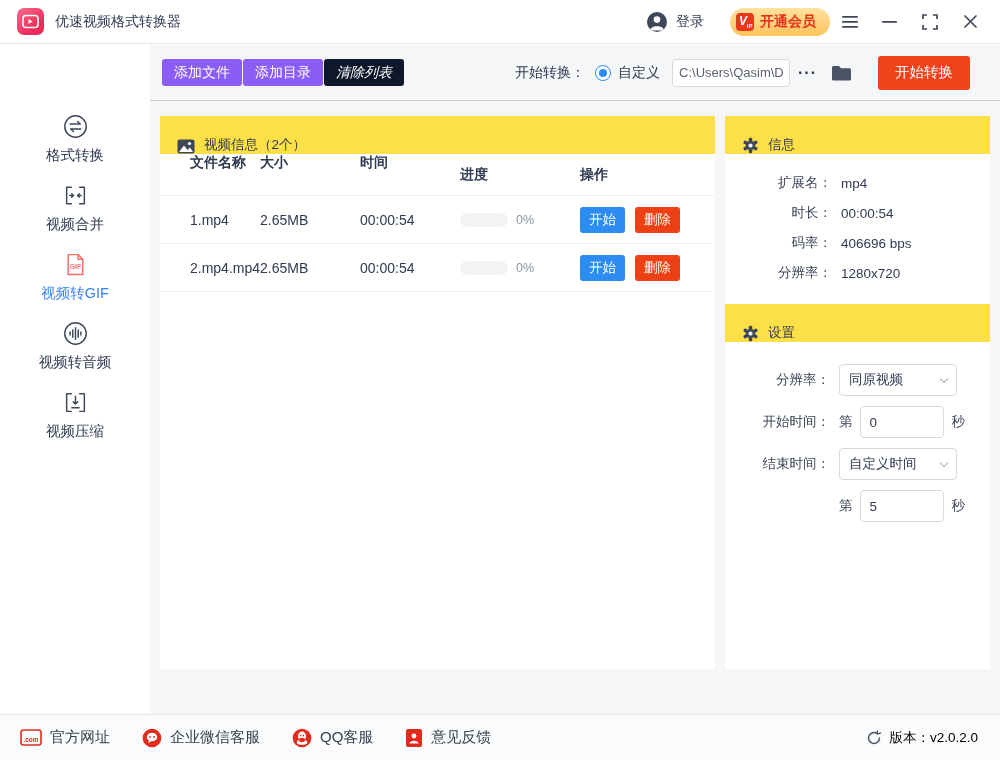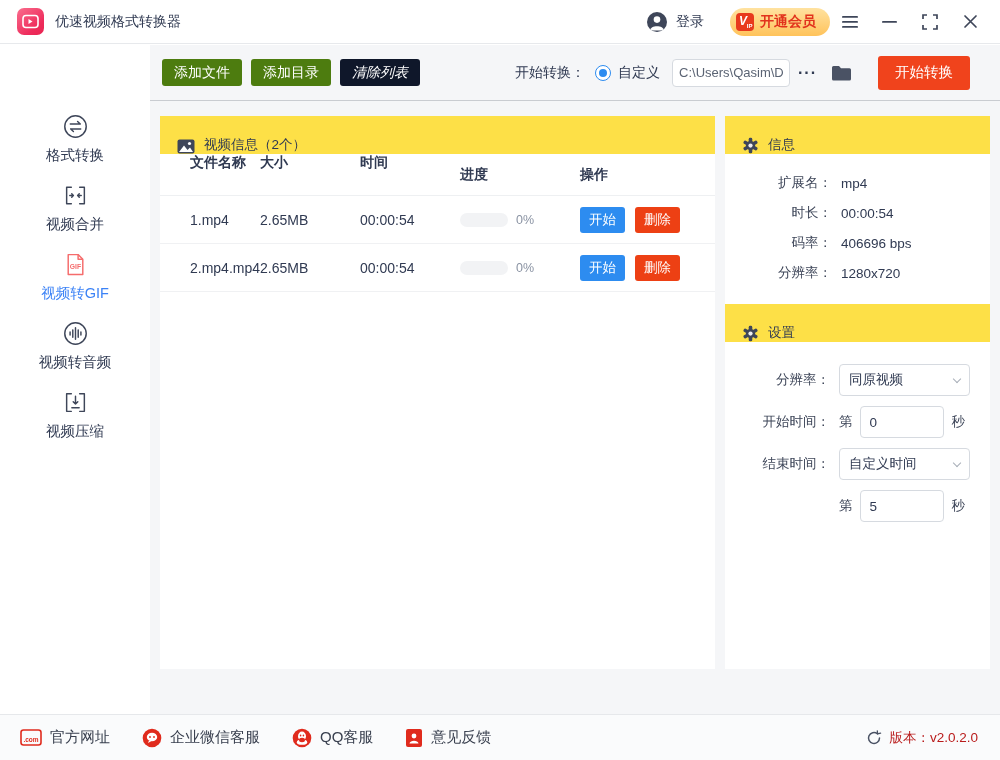--- a/index.html
+++ b/index.html
@@ -33,21 +33,21 @@
   .side-item { width:150px; height:69px; display:flex; flex-direction:column; align-items:center;
     justify-content:center; cursor:pointer; color:#3e4659; }
   .side-item:first-child { margin-top:60px; }
   .side-item .lbl { margin-top:7px; font-size:14.5px; color:#303a52; }
   .side-item.active .lbl { color:#3b82f6; }
 
   
   .content { position:absolute; left:150px; top:45px; width:850px; height:669px; background:#f5f6f8; }
   .toolbar { height:56px; border-bottom:1px solid #c9ccd1; display:flex; align-items:center; padding:0 30px 0 12px; }
   .btn { border:none; cursor:pointer; color:#fff; font-size:14px; border-radius:3px; height:27px; padding:0 12px; }
-  .btn.blue { background:#4d7c0f; margin-right:9px; }
+  .btn.blue { background:#8b5cf6; margin-right:1px; }
   .btn.orange { background:#0f172a;font-style:italic; }
   .out-label { margin-left:auto; font-size:14px; color:#303a52; }
   .radio { width:16px; height:16px; border-radius:50%; border:1.5px solid #2d8cf0; margin-left:10px;
     display:flex; align-items:center; justify-content:center; cursor:pointer; background:#fff; }
   .radio .dot { width:8px; height:8px; border-radius:50%; background:#2d8cf0; }
   .radio-label { margin-left:7px; font-size:14px; color:#303a52; cursor:pointer; }
   .path-input { margin-left:12px; width:118px; height:28px; border:1px solid #d6dae0; border-radius:4px;
     padding:0 6px; font-size:13px; color:#5b6474; font-family:"Liberation Sans","DejaVu Sans",sans-serif; }
   .more-btn { margin-left:8px; font-size:16px; letter-spacing:1px; color:#303a52; cursor:pointer; font-weight:bold; }
   .folder-btn { margin-left:14px; cursor:pointer; display:flex; }
@@ -77,37 +77,37 @@
   .btn-del { background:#ed4014; }
 
   .info-rows { padding-top:14px; height:150px; }
   .f-row { height:30px; display:flex; align-items:center; font-size:13.5px; }
   .f-lab { width:107px; text-align:right; color:#3e4659; }
   .f-val { margin-left:9px; color:#303a52; }
 
   .set-rows { padding-top:17px; }
   .s-row { height:42px; display:flex; align-items:center; font-size:13.5px; }
   .s-lab { width:105px; text-align:right; color:#3e4659; }
-  .select { margin-left:9px; width:131px; height:32px; border:1px solid #d6dae0; border-radius:4px;
+  .select { margin-left:9px; width:118px; height:32px; border:1px solid #d6dae0; border-radius:4px;
     background:#fff; display:flex; align-items:center; padding:0 9px; cursor:pointer; }
   .select .sel-val { font-size:13.5px; color:#303a52; flex:1; }
   .caret { width:6px; height:6px; border:solid #a8aeb8; border-width:0 1.5px 1.5px 0;
     transform:rotate(45deg); margin-top:-3px; }
   .pre { margin-left:9px; color:#3e4659; }
   .num-input { margin-left:7px; width:84px; height:32px; border:1px solid #d6dae0; border-radius:4px;
     padding:0 9px; font-size:13.5px; color:#303a52; font-family:"Liberation Sans","DejaVu Sans",sans-serif; }
   .suf { margin-left:8px; color:#3e4659; }
 
   
   .footer { position:absolute; left:0; bottom:0; width:1000px; height:46px; background:#fafbfc;
     border-top:1px solid #e6e8eb; display:flex; align-items:center; padding:0 22px 0 20px; }
   .f-link { display:flex; align-items:center; cursor:pointer; margin-right:32px; }
   .f-link .txt { margin-left:8px; font-size:15px; color:#39404f; }
   .version { margin-left:auto; display:flex; align-items:center; }
-  .version .txt { margin-left:7px; font-size:13.5px; color:#b91c1c; }
+  .version .txt { margin-left:7px; font-size:13.5px; color:#000000; }
 </style>
 </head>
 <body>
 
 <div class="titlebar">
   <div class="app-logo">
     <svg width="17" height="17" viewBox="0 0 17 17">
       <rect x="1" y="2.5" width="15" height="12" rx="3" fill="none" stroke="#fff" stroke-width="1.6"></rect>
       <path d="M6.5 6 L10.5 8.5 L6.5 11 Z" fill="#fff"></path>
       <path d="M12.5 6 v5 M14 7 v3" stroke="#fff" stroke-width="1.2" stroke-linecap="round" opacity="0"></path>

